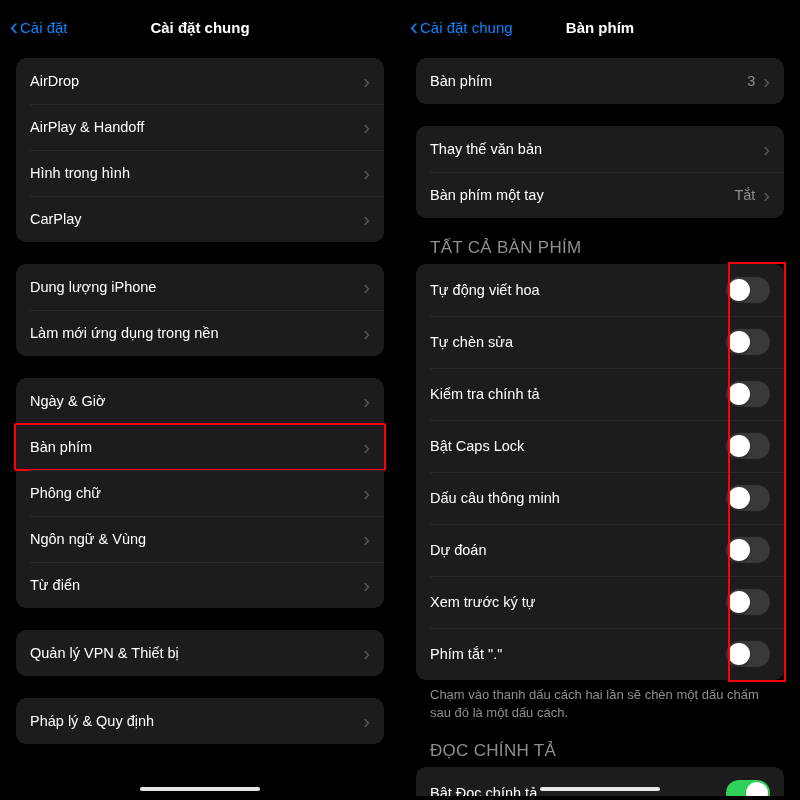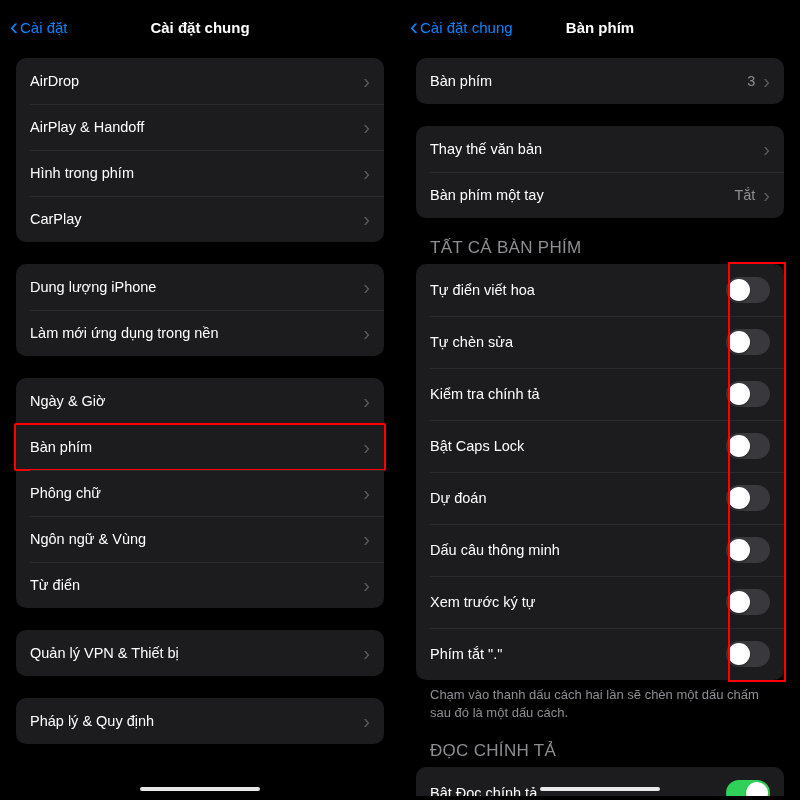--- a/index.html
+++ b/index.html
@@ -183,21 +183,21 @@
     <div class="group first">
       <div class="row">
         <span class="label">AirDrop</span>
         <span class="chevr">›</span>
       </div>
       <div class="row">
         <span class="label">AirPlay &amp; Handoff</span>
         <span class="chevr">›</span>
       </div>
       <div class="row">
-        <span class="label">Hình trong phím</span>
+        <span class="label">Hình trong hình</span>
         <span class="chevr">›</span>
       </div>
       <div class="row">
         <span class="label">CarPlay</span>
         <span class="chevr">›</span>
       </div>
     </div>
 
     <div class="group">
       <div class="row">
@@ -279,21 +279,21 @@
       <div class="row">
         <span class="label">Bàn phím một tay</span>
         <span class="value">Tắt</span>
         <span class="chevr">›</span>
       </div>
     </div>
 
     <div class="section-header">TẤT CẢ BÀN PHÍM</div>
     <div class="group after-header tight" style="position:relative;">
       <div class="row">
-        <span class="label">Tự điển viết hoa</span>
+        <span class="label">Tự động viết hoa</span>
         <div class="toggle">
             <div class="knob"></div>
           </div>
       </div>
       <div class="row">
         <span class="label">Tự chèn sửa</span>
         <div class="toggle">
             <div class="knob"></div>
           </div>
       </div>
@@ -303,27 +303,27 @@
             <div class="knob"></div>
           </div>
       </div>
       <div class="row">
         <span class="label">Bật Caps Lock</span>
         <div class="toggle">
             <div class="knob"></div>
           </div>
       </div>
       <div class="row">
+        <span class="label">Dấu câu thông minh</span>
+        <div class="toggle">
+            <div class="knob"></div>
+          </div>
+      </div>
+      <div class="row">
         <span class="label">Dự đoán</span>
-        <div class="toggle">
-            <div class="knob"></div>
-          </div>
-      </div>
-      <div class="row">
-        <span class="label">Dấu câu thông minh</span>
         <div class="toggle">
             <div class="knob"></div>
           </div>
       </div>
       <div class="row">
         <span class="label">Xem trước ký tự</span>
         <div class="toggle">
             <div class="knob"></div>
           </div>
       </div>

